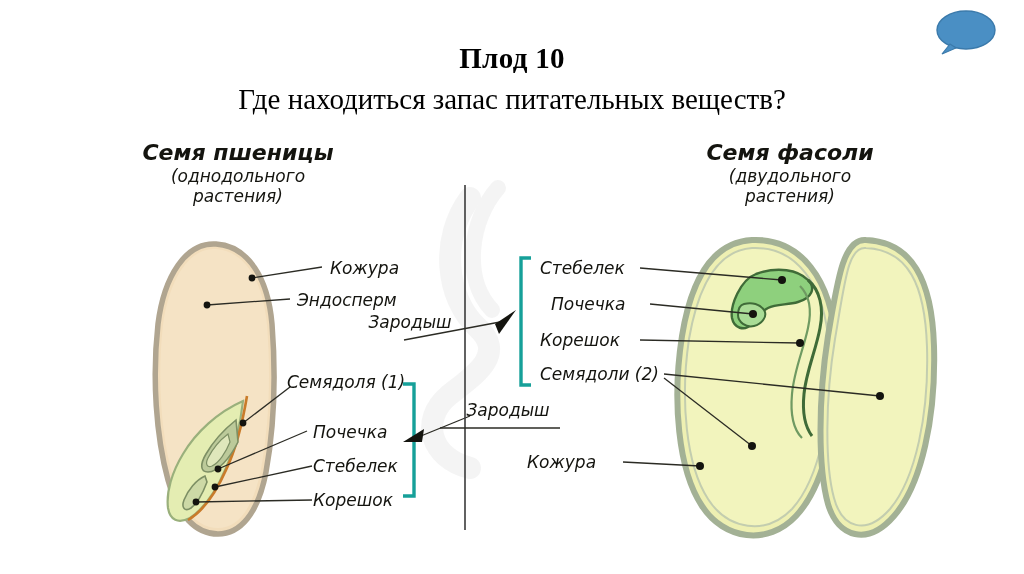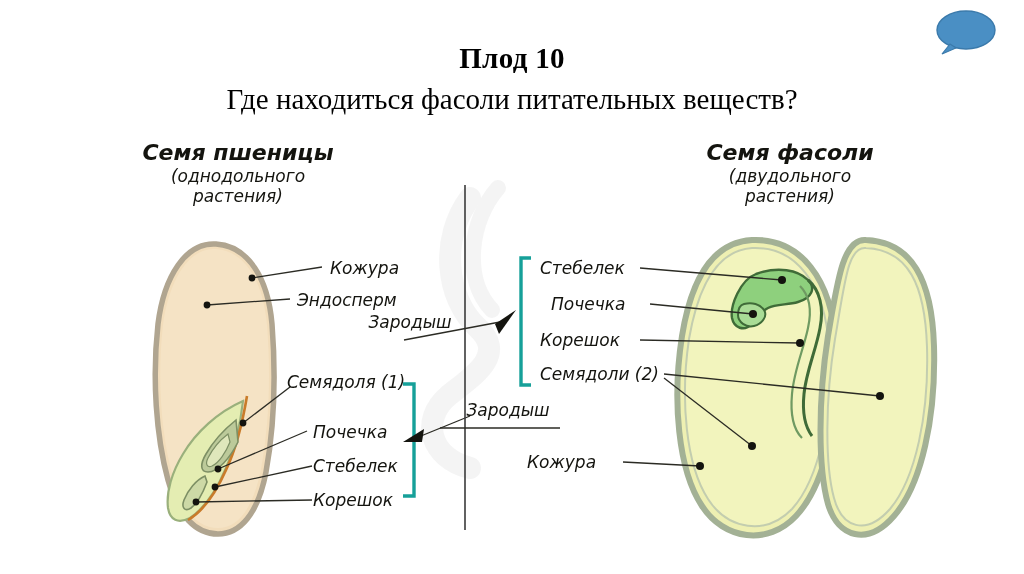--- a/index.html
+++ b/index.html
@@ -102,21 +102,21 @@
     stroke-width: 1.6;
   }
   .arrow { fill: #14140f; stroke: none; }
 </style>
 </head>
 <body>
 
 <div id="stage">
 
   <div class="title-main">Плод 10</div>
-  <div class="title-sub">Где находиться фасоли питательных веществ?</div>
+  <div class="title-sub">Где находиться запас питательных веществ?</div>
 
   <div class="bubble">
     <svg width="62" height="46" viewBox="0 0 62 46">
       <ellipse cx="32" cy="21" rx="29" ry="19" fill="#4a8fc4" stroke="#3b7aab" stroke-width="1.4"></ellipse>
       <path d="M16 35 L8 45 L22 39 Z" fill="#4a8fc4" stroke="#3b7aab" stroke-width="1.2"></path>
     </svg>
   </div>
 
   <svg id="diagram" viewBox="0 0 1024 446">
 

